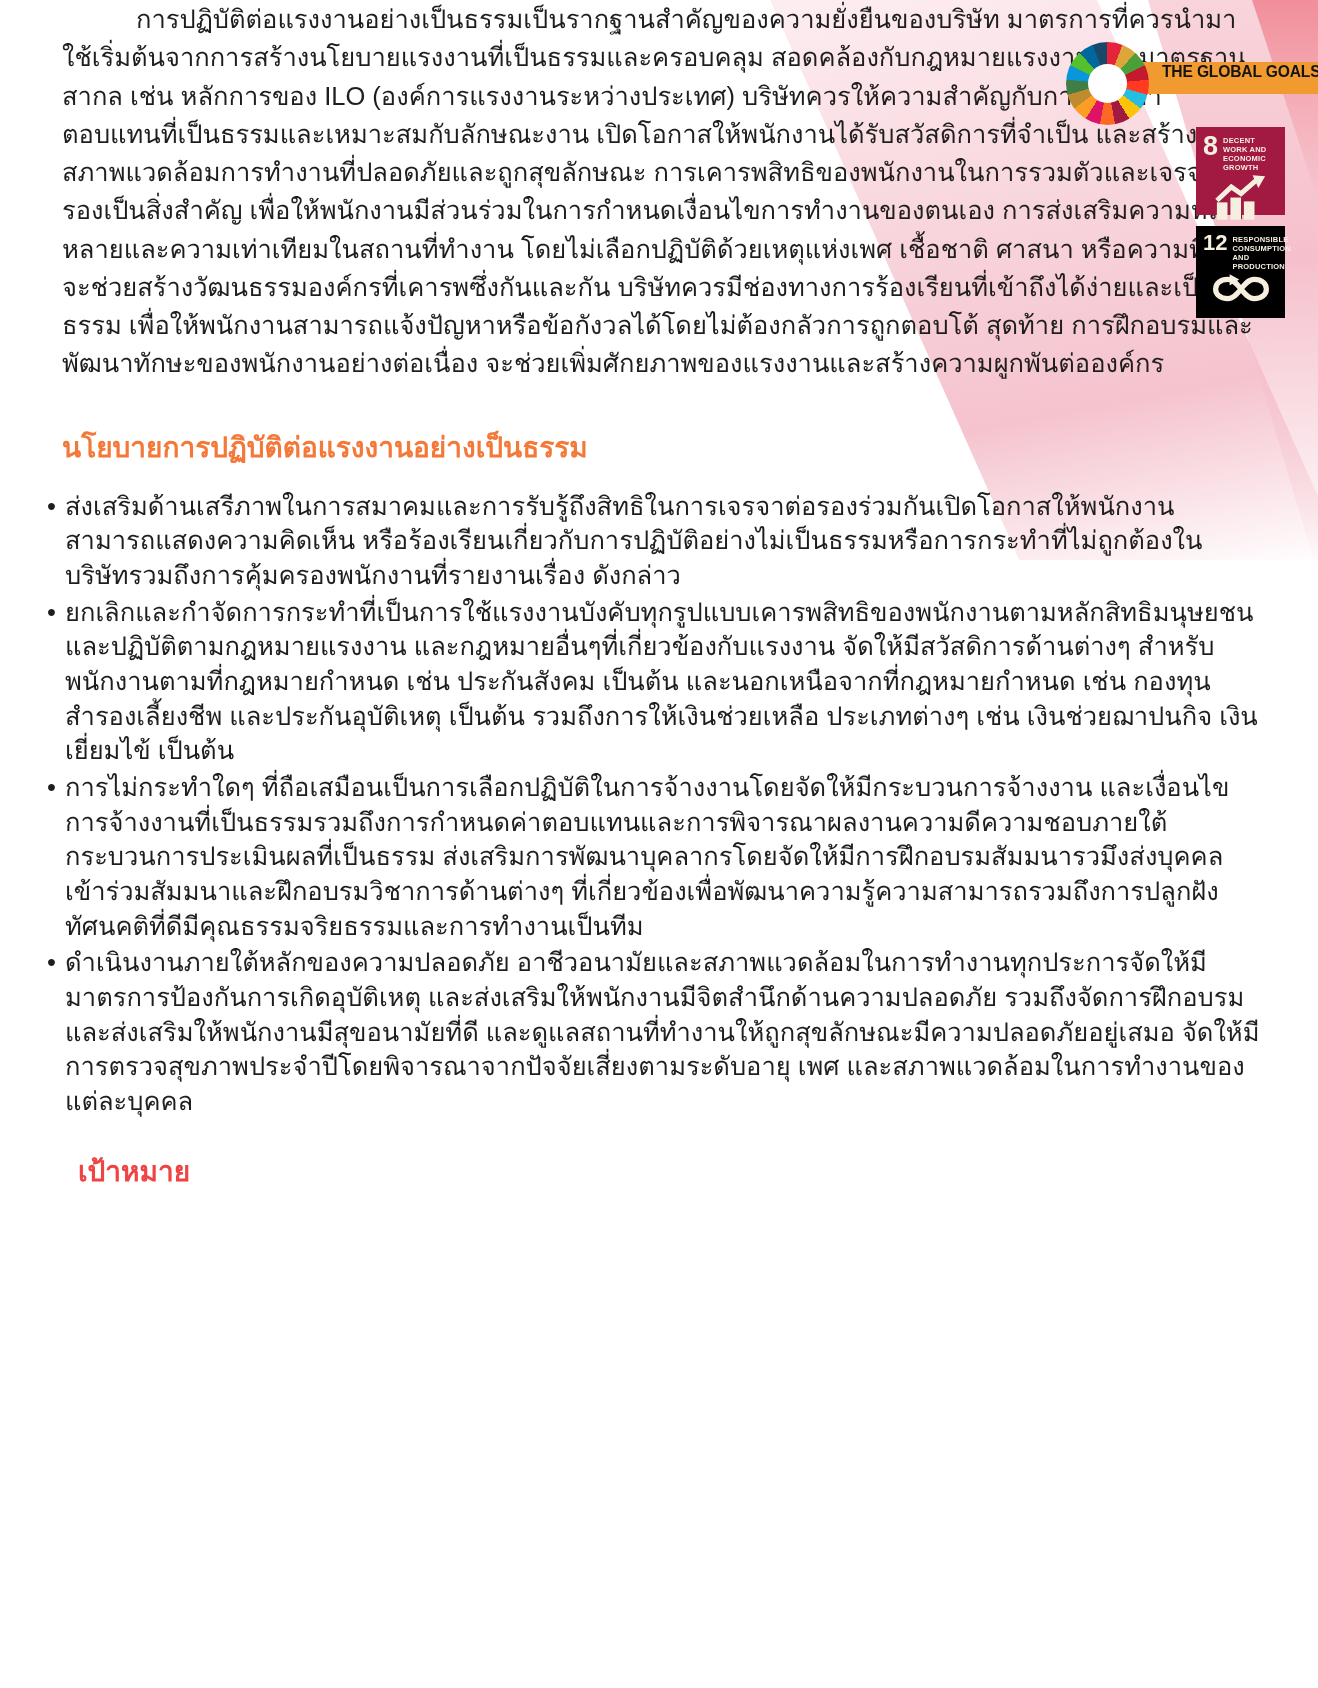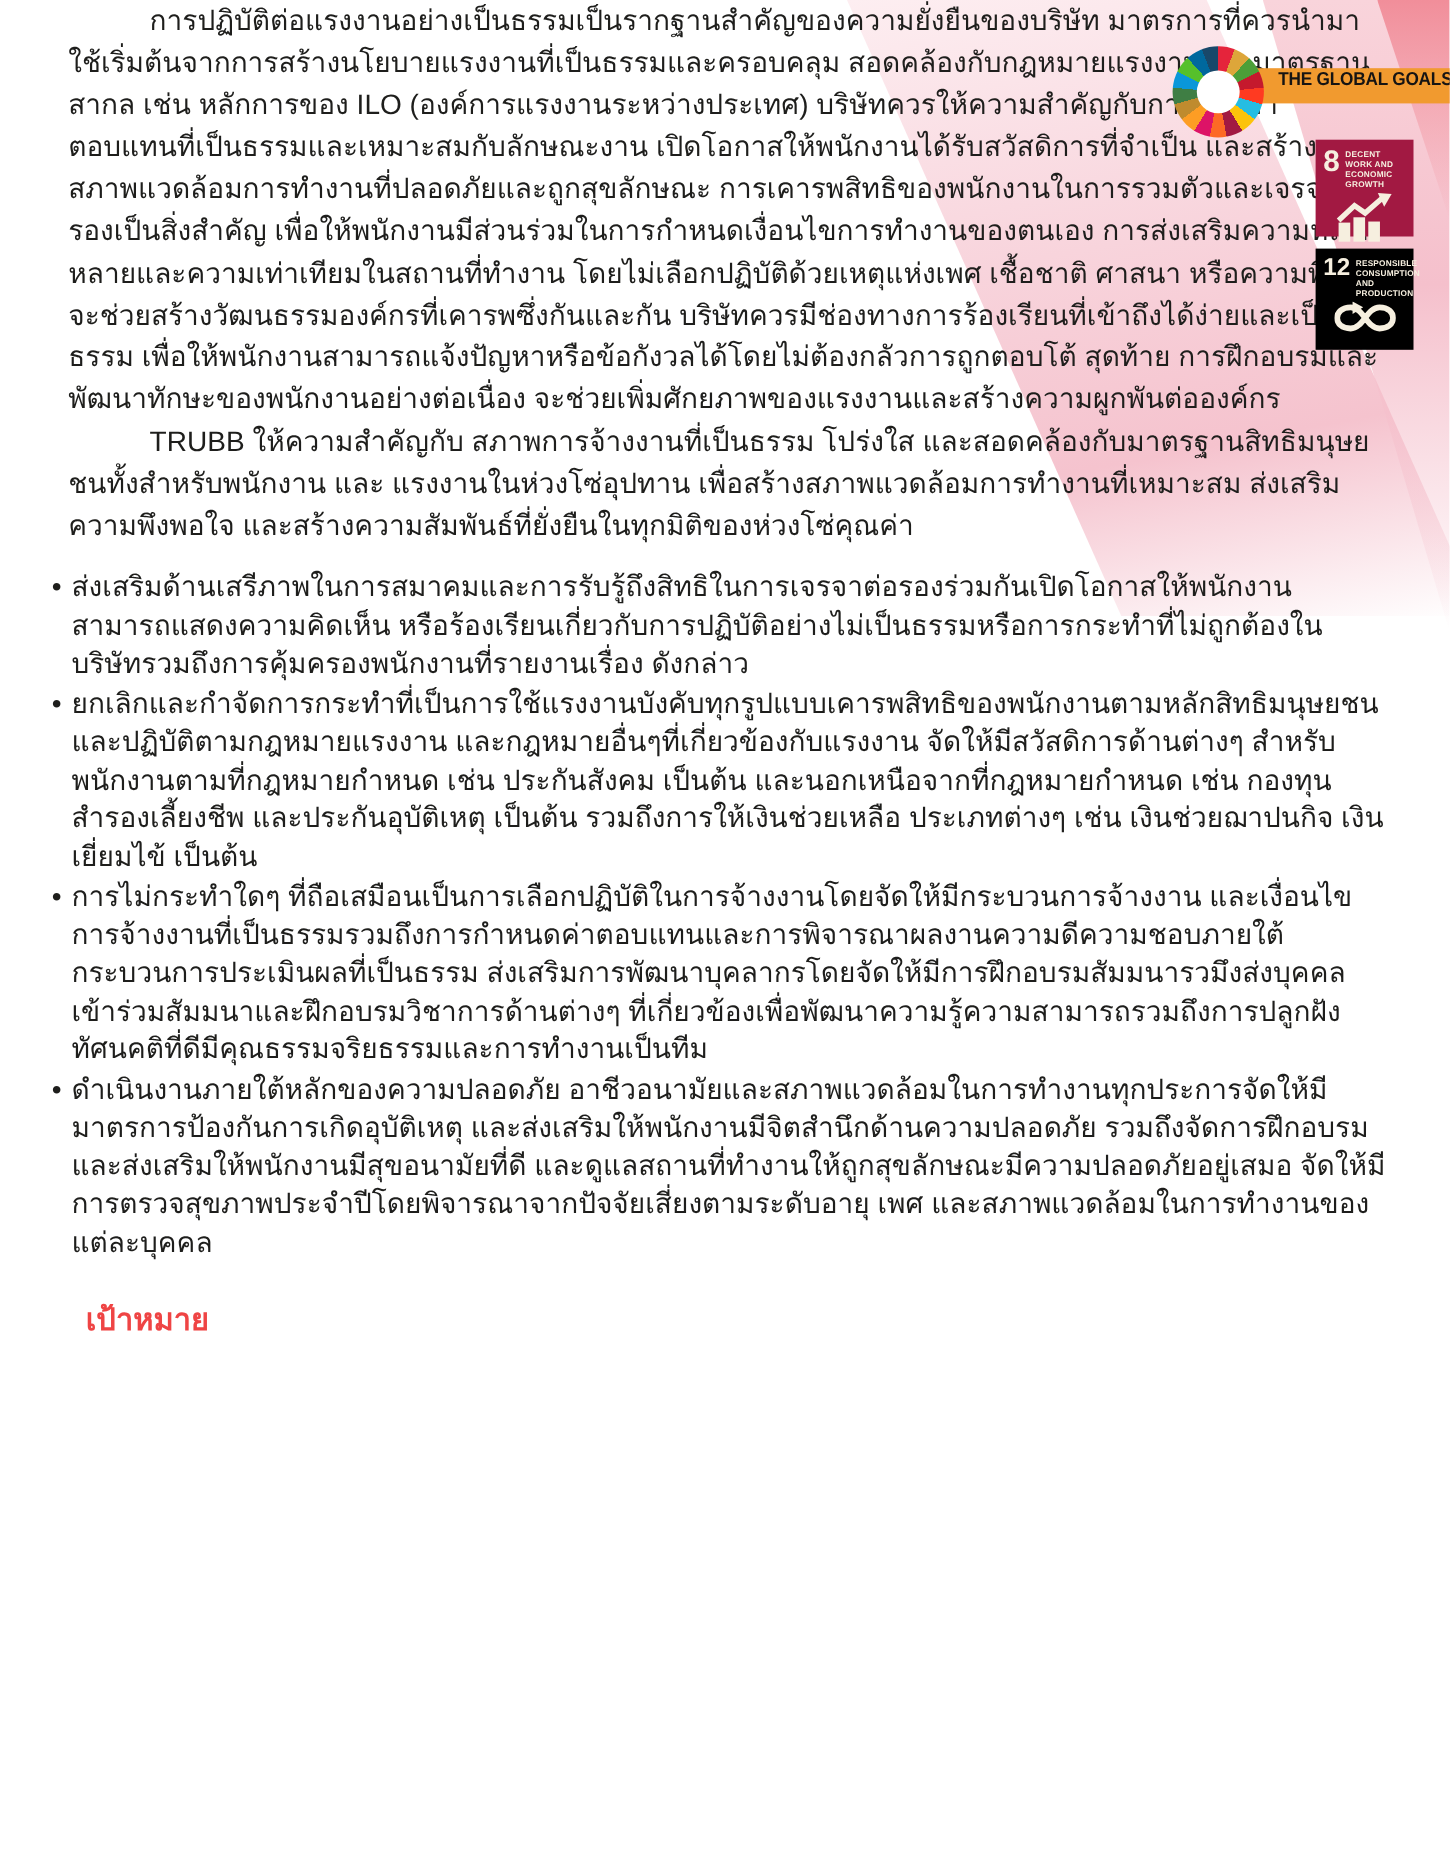--- a/index.html
+++ b/index.html
@@ -117,22 +117,22 @@
         <path d="M17 6 C8 6 3 11 3 17 C3 23 8 28 17 28 C30 28 34 6 47 6 C56 6 61 11 61 17 C61 23 56 28 47 28 C34 28 30 6 17 6" fill="none" stroke="currentColor" stroke-width="6"></path>
         <polygon points="19,0 30,6 19,13" fill="currentColor"></polygon>
       </svg>
     </div>
   </div>
 
   <main class="content">
 
     <p class="body indent p1">การปฏิบัติต่อแรงงานอย่างเป็นธรรมเป็นรากฐานสำคัญของความยั่งยืนของบริษัท มาตรการที่ควรนำมาใช้เริ่มต้นจากการสร้างนโยบายแรงงานที่เป็นธรรมและครอบคลุม สอดคล้องกับกฎหมายแรงงานและมาตรฐานสากล เช่น หลักการของ ILO (องค์การแรงงานระหว่างประเทศ) บริษัทควรให้ความสำคัญกับการจ่ายค่าตอบแทนที่เป็นธรรมและเหมาะสมกับลักษณะงาน เปิดโอกาสให้พนักงานได้รับสวัสดิการที่จำเป็น และสร้างสภาพแวดล้อมการทำงานที่ปลอดภัยและถูกสุขลักษณะ การเคารพสิทธิของพนักงานในการรวมตัวและเจรจาต่อรองเป็นสิ่งสำคัญ เพื่อให้พนักงานมีส่วนร่วมในการกำหนดเงื่อนไขการทำงานของตนเอง การส่งเสริมความหลากหลายและความเท่าเทียมในสถานที่ทำงาน โดยไม่เลือกปฏิบัติด้วยเหตุแห่งเพศ เชื้อชาติ ศาสนา หรือความพิการ จะช่วยสร้างวัฒนธรรมองค์กรที่เคารพซึ่งกันและกัน บริษัทควรมีช่องทางการร้องเรียนที่เข้าถึงได้ง่ายและเป็นธรรม เพื่อให้พนักงานสามารถแจ้งปัญหาหรือข้อกังวลได้โดยไม่ต้องกลัวการถูกตอบโต้ สุดท้าย การฝึกอบรมและพัฒนาทักษะของพนักงานอย่างต่อเนื่อง จะช่วยเพิ่มศักยภาพของแรงงานและสร้างความผูกพันต่อองค์กร</p>
 
+    <h2 class="sec" style="color: rgb(244, 120, 56);">นโยบายการปฏิบัติต่อแรงงานอย่างเป็นธรรม</h2>
 
-    <p class="body indent p2">TRUBB ให้ความสำคัญกับ สภาพการจ้างงานที่เป็นธรรม โปร่งใส และสอดคล้องกับมาตรฐานสิทธิมนุษยชนทั้งสำหรับพนักงาน และ แรงงานในห่วงโซ่อุปทาน เพื่อสร้างสภาพแวดล้อมการทำงานที่เหมาะสม ส่งเสริมความพึงพอใจ และสร้างความสัมพันธ์ที่ยั่งยืนในทุกมิติของห่วงโซ่คุณค่า</p>
 
     <ul class="blist">
       <li><span>ส่งเสริมด้านเสรีภาพในการสมาคมและการรับรู้ถึงสิทธิในการเจรจาต่อรองร่วมกันเปิดโอกาสให้พนักงานสามารถแสดงความคิดเห็น หรือร้องเรียนเกี่ยวกับการปฏิบัติอย่างไม่เป็นธรรมหรือการกระทำที่ไม่ถูกต้องในบริษัทรวมถึงการคุ้มครองพนักงานที่รายงานเรื่อง ดังกล่าว</span></li>
       <li><span>ยกเลิกและกำจัดการกระทำที่เป็นการใช้แรงงานบังคับทุกรูปแบบเคารพสิทธิของพนักงานตามหลักสิทธิมนุษยชนและปฏิบัติตามกฎหมายแรงงาน และกฎหมายอื่นๆที่เกี่ยวข้องกับแรงงาน จัดให้มีสวัสดิการด้านต่างๆ สำหรับพนักงานตามที่กฎหมายกำหนด เช่น ประกันสังคม เป็นต้น และนอกเหนือจากที่กฎหมายกำหนด เช่น กองทุนสำรองเลี้ยงชีพ และประกันอุบัติเหตุ เป็นต้น รวมถึงการให้เงินช่วยเหลือ ประเภทต่างๆ เช่น เงินช่วยฌาปนกิจ เงินเยี่ยมไข้ เป็นต้น</span></li>
       <li><span>การไม่กระทำใดๆ ที่ถือเสมือนเป็นการเลือกปฏิบัติในการจ้างงานโดยจัดให้มีกระบวนการจ้างงาน และเงื่อนไขการจ้างงานที่เป็นธรรมรวมถึงการกำหนดค่าตอบแทนและการพิจารณาผลงานความดีความชอบภายใต้กระบวนการประเมินผลที่เป็นธรรม ส่งเสริมการพัฒนาบุคลากรโดยจัดให้มีการฝึกอบรมสัมมนารวมึงส่งบุคคลเข้าร่วมสัมมนาและฝึกอบรมวิชาการด้านต่างๆ ที่เกี่ยวข้องเพื่อพัฒนาความรู้ความสามารถรวมถึงการปลูกฝังทัศนคติที่ดีมีคุณธรรมจริยธรรมและการทำงานเป็นทีม</span></li>
       <li><span>ดำเนินงานภายใต้หลักของความปลอดภัย อาชีวอนามัยและสภาพแวดล้อมในการทำงานทุกประการจัดให้มีมาตรการป้องกันการเกิดอุบัติเหตุ และส่งเสริมให้พนักงานมีจิตสำนึกด้านความปลอดภัย รวมถึงจัดการฝึกอบรมและส่งเสริมให้พนักงานมีสุขอนามัยที่ดี และดูแลสถานที่ทำงานให้ถูกสุขลักษณะมีความปลอดภัยอยู่เสมอ จัดให้มีการตรวจสุขภาพประจำปีโดยพิจารณาจากปัจจัยเสี่ยงตามระดับอายุ เพศ และสภาพแวดล้อมในการทำงานของแต่ละบุคคล</span></li>
     </ul>
 
     <h3 class="sec" style="color: #ef4444;">เป้าหมาย</h3>
 

